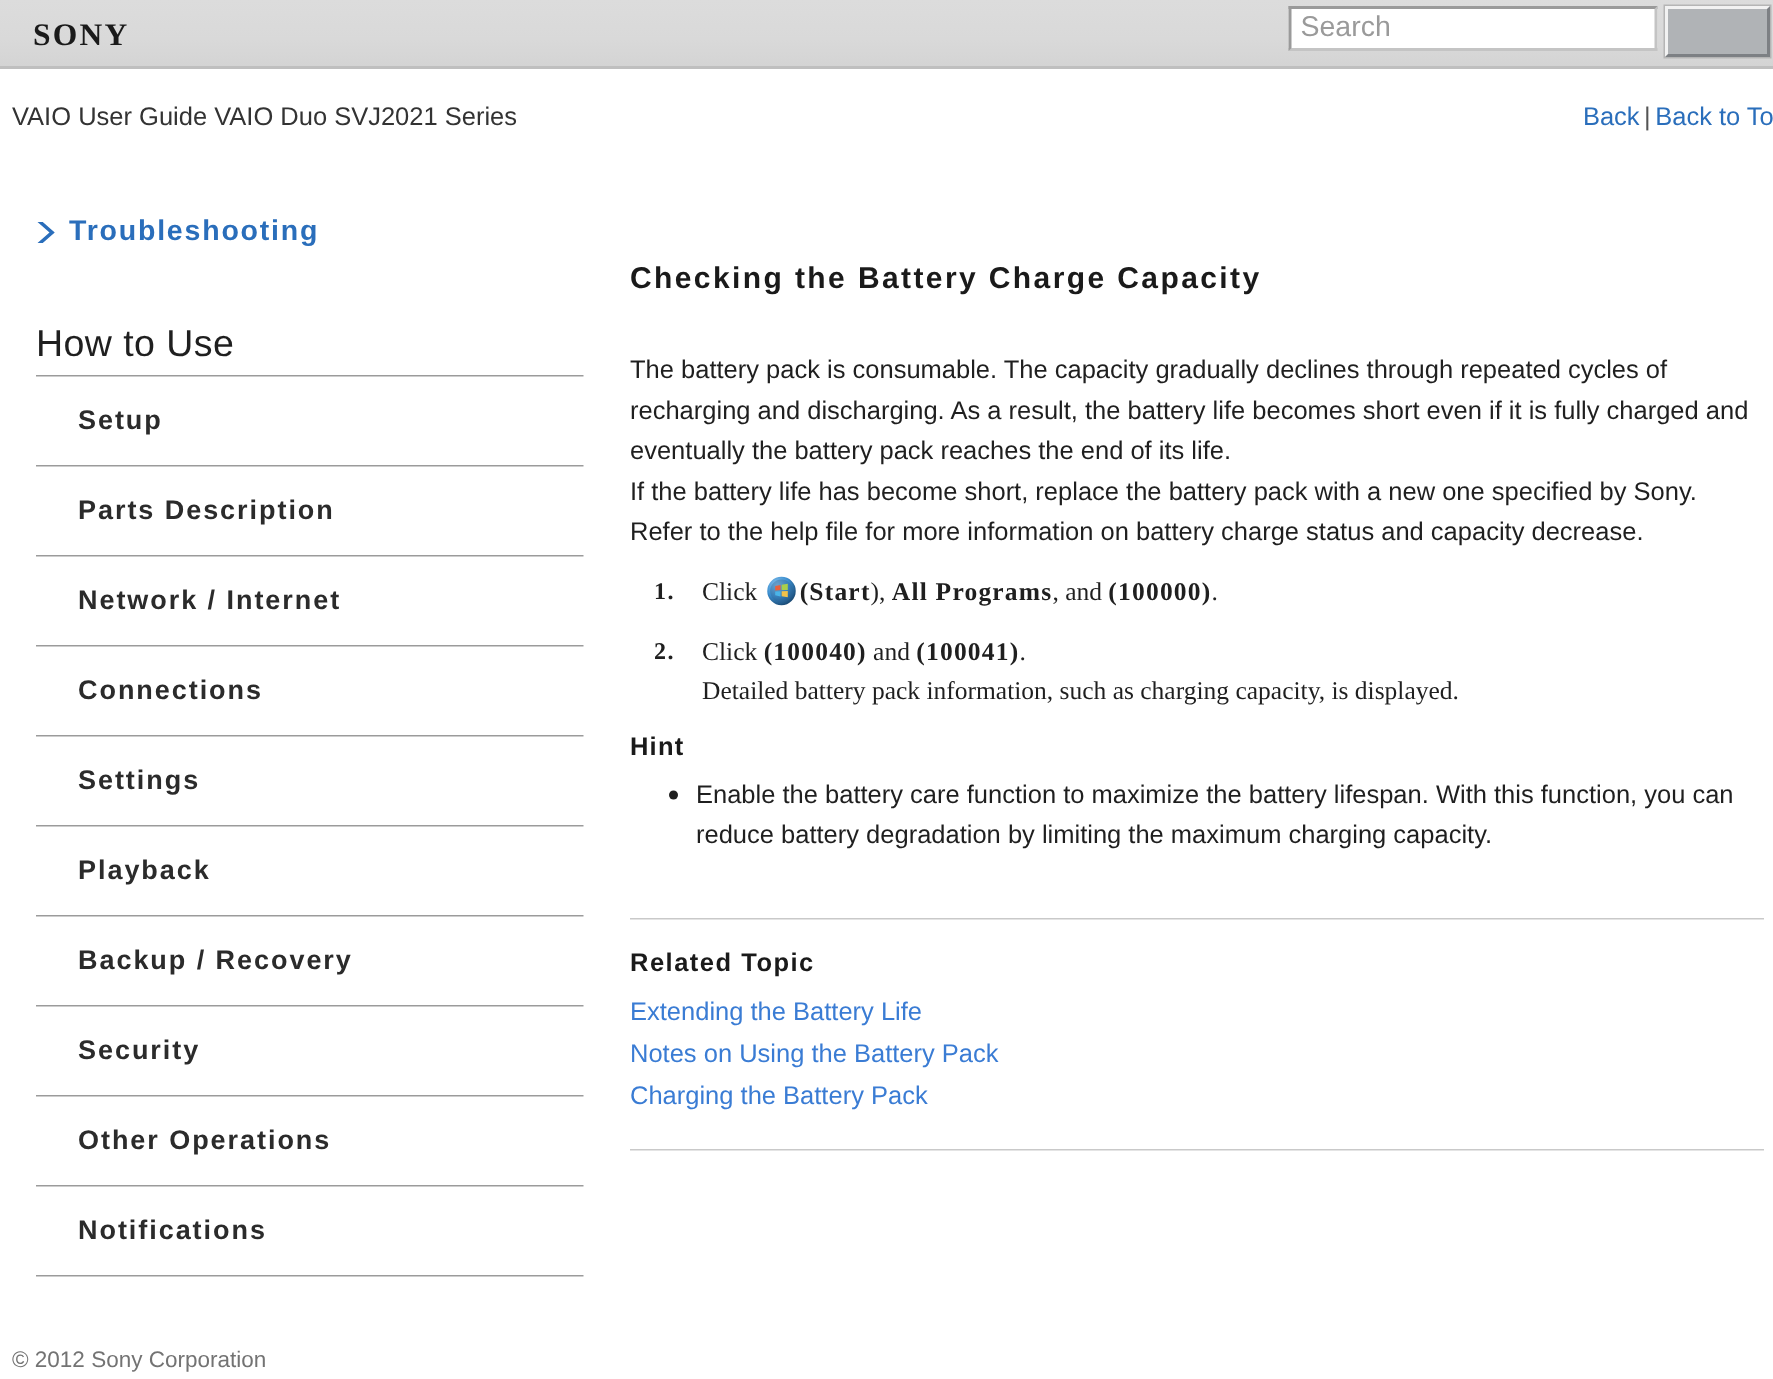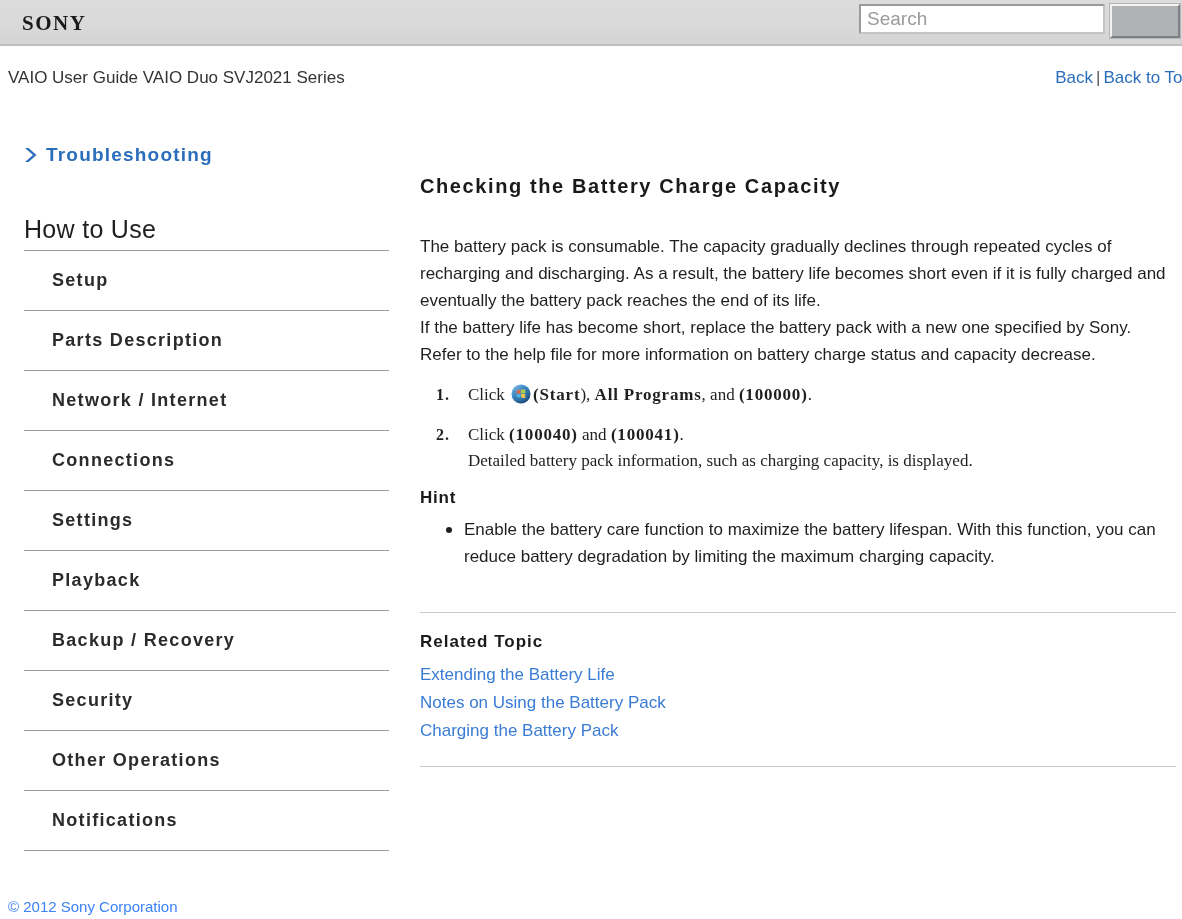--- a/index.html
+++ b/index.html
@@ -269,21 +269,21 @@
     line-height: 22px;
   }
   #rule-bottom { margin-top: 24px; }
 
   
   #footer {
     position: absolute;
     left: 8px;
     top: 898px;
     font-size: 15px;
-    color: #3b82f6;
+    color: #737373;
     white-space: nowrap;
   }
 </style>
 </head>
 <body>
 
 <div id="header-bar">
   <div id="sony-logo">SONY</div>
 
   <div id="search-area">

